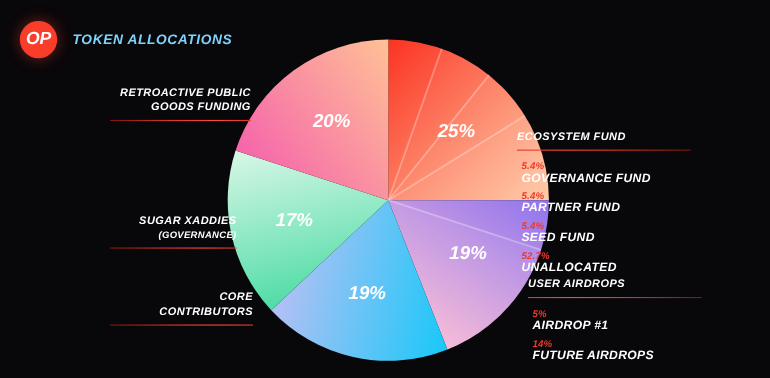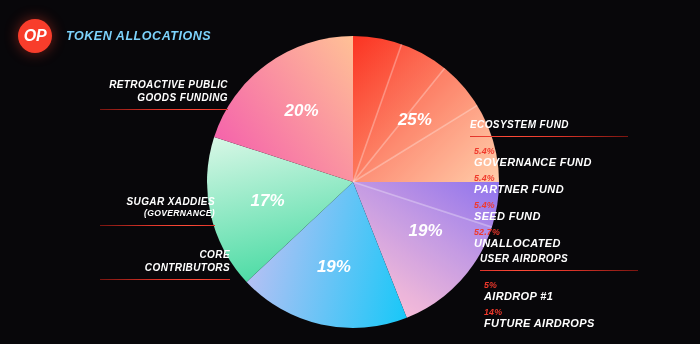--- a/index.html
+++ b/index.html
@@ -137,21 +137,21 @@
 GOODS FUNDING</div>
     <div class="rule"></div>
   </div>
 
   <div class="callout left" style="left:100px; top:180px; width:115px;margin-top:15px;">
     <div class="c-title">SUGAR XADDIES</div>
     <div class="c-sub">(GOVERNANCE)</div>
     <div class="rule"></div>
   </div>
 
-  <div class="callout left" style="left:100px; top:248px; width:130px;">
+  <div class="callout left" style="left:100px; top:264px; width:130px;">
     <div class="c-title">CORE
 CONTRIBUTORS</div>
     <div class="rule"></div>
   </div>
 
   <div class="callout right" style="left:470px; top:82px; width:158px;">
     <div class="c-title">ECOSYSTEM FUND</div>
     <div class="rule rtl"></div>
     <div class="legend">
       <div class="legend-row">

